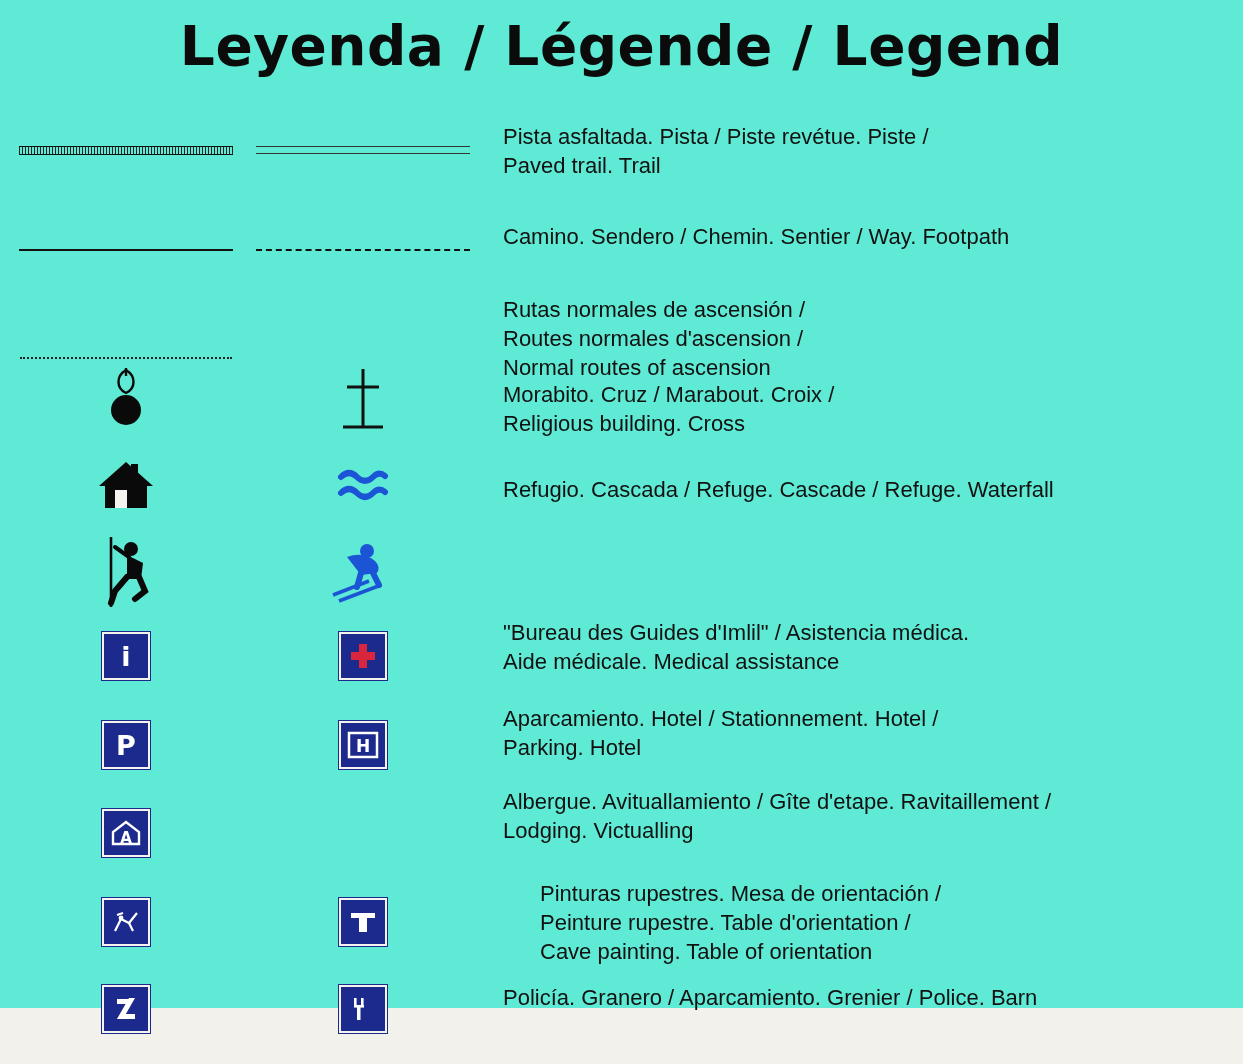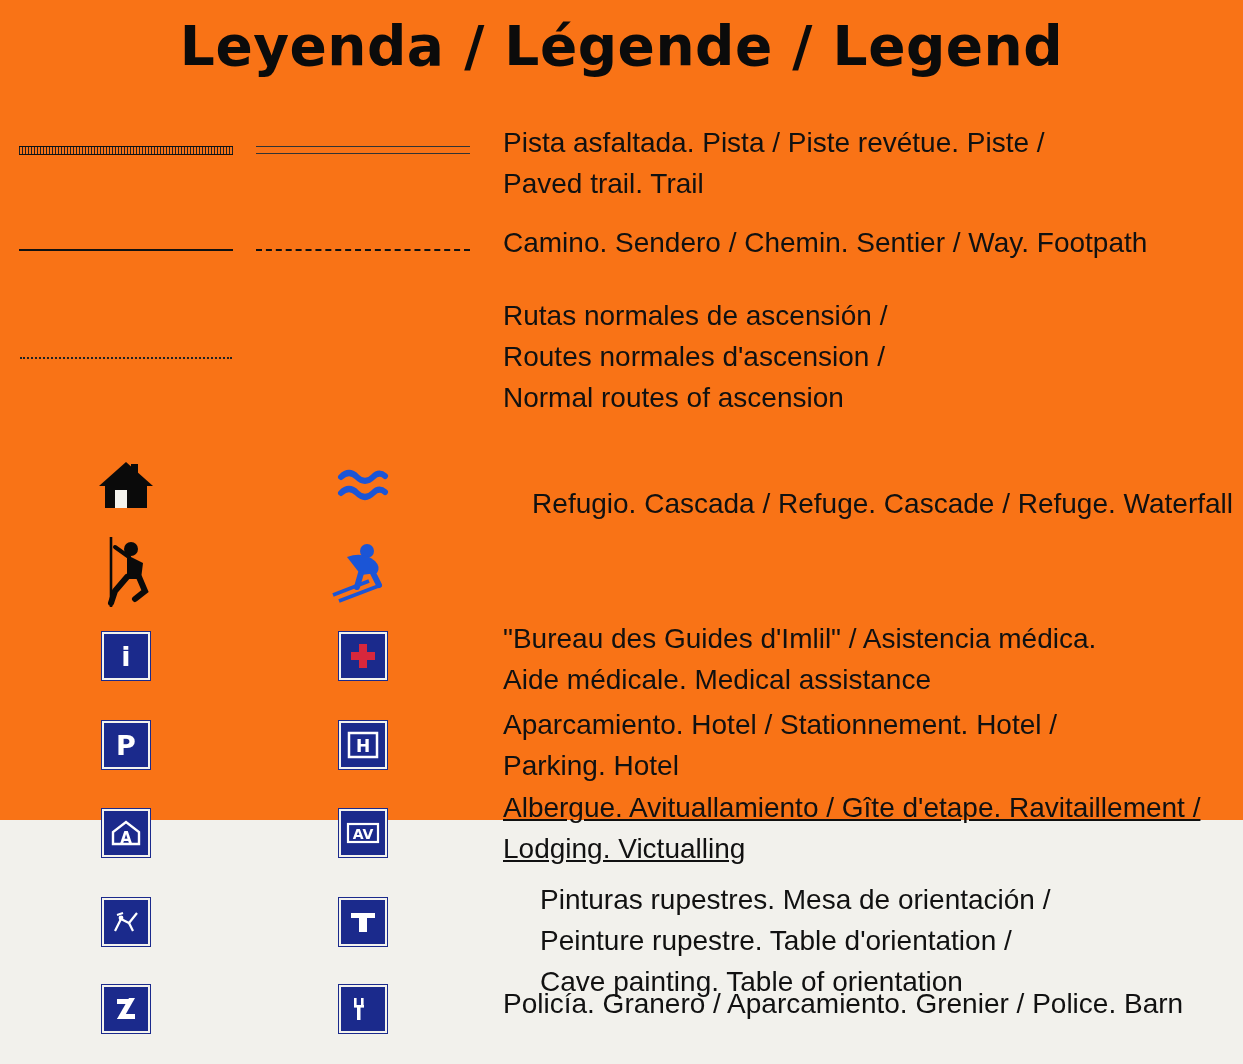--- a/index.html
+++ b/index.html
@@ -12,22 +12,22 @@
     background: #f2f1ec;
     font-family: "Liberation Sans", sans-serif;
     color: #111111;
     overflow: hidden;
     position: relative;
   }
   #board {
     position: absolute;
     left: 0; top: 0;
     width: 1243px;
-    height: 820px;
-    background: #f97316;
+    height: 1008px;
+    background: #5eead4;
   }
   
   .title {
     position: absolute;
     left: 0;
     top: 14px;
     width: 1243px;
     text-align: center;
     font-size: 55px;
     font-weight: bold;
@@ -47,22 +47,22 @@
     display: flex;
     align-items: center;
     justify-content: center;
   }
   .sym-a { left: 18px; width: 216px; }
   .sym-b { left: 255px; width: 216px; }
   .txt {
     position: absolute;
     left: 503px;
     width: 730px;
-    font-size: 28px;
-    line-height: 41px;
+    font-size: 22px;
+    line-height: 29px;
     color: #111;
     font-family: "Liberation Sans", sans-serif;
     white-space: pre-line;
   }
   
   .line-hatch {
     width: 214px;
     height: 9px;
     background:
       repeating-linear-gradient(90deg, #222 0px, #222 1px, transparent 1px, transparent 3px);
@@ -140,36 +140,54 @@
 
   <div class="row" style="top:262px;height:100px;margin-top:36px;">
     <div class="sym-a" style="top:48px;height:24px;">
       <div class="line-dotted" style="width:212px;"></div>
     </div>
     <div class="txt" style="top:-3px;">Rutas normales de ascensión /
 Routes normales d'ascension /
 Normal routes of ascension</div>
   </div>
 
+  <div class="row" style="top:365px;height:90px;">
+    <div class="sym-a" style="top:0px;height:70px;">
+      <svg width="64" height="68" viewBox="0 0 64 68">
+        <path d="M32 4 C22 10, 22 22, 32 27 C42 22, 42 10, 32 4 Z" fill="none" stroke="#0a0a0a" stroke-width="2.4"></path>
+        <line x1="32" y1="2" x2="32" y2="10" stroke="#0a0a0a" stroke-width="2.4"></line>
+        <circle cx="32" cy="44" r="15" fill="#0a0a0a"></circle>
+      </svg>
+    </div>
+    <div class="sym-b" style="top:0px;height:70px;">
+      <svg width="60" height="70" viewBox="0 0 60 70">
+        <line x1="30" y1="4" x2="30" y2="62" stroke="#111" stroke-width="3"></line>
+        <line x1="14" y1="22" x2="46" y2="22" stroke="#111" stroke-width="3"></line>
+        <line x1="10" y1="62" x2="50" y2="62" stroke="#111" stroke-width="3"></line>
+      </svg>
+    </div>
+    <div class="txt" style="top:15px;">Morabito. Cruz /  Marabout. Croix /
+Religious building. Cross</div>
+  </div>
 
   <div class="row" style="top:455px;height:74px;">
     <div class="sym-a" style="top:0px;height:62px;">
       <svg width="62" height="56" viewBox="0 0 62 56">
         <path d="M31 4 L58 28 L52 28 L52 50 L10 50 L10 28 L4 28 Z" fill="#0a0a0a"></path>
         <rect x="36" y="6" width="7" height="14" fill="#0a0a0a"></rect>
         <rect x="20" y="32" width="12" height="18" fill="#f4f3ee"></rect>
       </svg>
     </div>
     <div class="sym-b" style="top:0px;height:62px;">
       <svg width="56" height="50" viewBox="0 0 56 50">
         <path d="M6 16 q8 -8 16 0 q8 8 16 0 q6 -6 12 -1" fill="none" stroke="#1b55d6" stroke-width="6" stroke-linecap="round"></path>
         <path d="M6 32 q8 -8 16 0 q8 8 16 0 q6 -6 12 -1" fill="none" stroke="#1b55d6" stroke-width="6" stroke-linecap="round"></path>
       </svg>
     </div>
-    <div class="txt" style="top:28px;text-align:right;">Refugio. Cascada /  Refuge. Cascade /  Refuge. Waterfall</div>
+    <div class="txt" style="top:20px;">Refugio. Cascada /  Refuge. Cascade /  Refuge. Waterfall</div>
   </div>
 
   <div class="row" style="top:532px;height:85px;">
     <div class="sym-a" style="top:0px;height:80px;">
       <svg width="70" height="78" viewBox="0 0 70 78">
         <line x1="20" y1="4" x2="20" y2="74" stroke="#0a0a0a" stroke-width="2.6"></line>
         <circle cx="40" cy="16" r="7" fill="#0a0a0a"></circle>
         <path d="M36 22 L52 30 L50 46 L36 46 Z" fill="#0a0a0a"></path>
         <path d="M36 44 L24 58 L20 70" fill="none" stroke="#0a0a0a" stroke-width="6" stroke-linecap="round"></path>
         <path d="M48 44 L54 58 L44 66" fill="none" stroke="#0a0a0a" stroke-width="6" stroke-linecap="round"></path>
@@ -225,29 +243,21 @@
 
   <div class="row" style="top:795px;height:78px;">
     <div class="sym-a" style="top:12px;height:52px;">
       <div class="box">
         <svg width="34" height="30" viewBox="0 0 34 30">
           <path d="M4 26 L4 14 L17 4 L30 14 L30 26 Z" fill="none" stroke="#ffffff" stroke-width="2.4"></path>
           <text x="17" y="25" text-anchor="middle" font-family="DejaVu Sans" font-size="15" font-weight="bold" fill="#ffffff">A</text>
         </svg>
       </div>
     </div>
-    <div class="sym-b" style="top:12px;height:52px;">
-      <div class="box">
-        <svg width="38" height="30" viewBox="0 0 38 30">
-          <rect x="4" y="6" width="30" height="18" fill="none" stroke="#ffffff" stroke-width="2.2"></rect>
-          <text x="19" y="21" text-anchor="middle" font-family="DejaVu Sans" font-size="14" font-weight="bold" fill="#ffffff">AV</text>
-        </svg>
-      </div>
-    </div>
-    <div class="txt" style="top:-8px;text-decoration:underline;">Albergue. Avituallamiento /  Gîte d'etape. Ravitaillement /
+    <div class="txt" style="top:-8px;">Albergue. Avituallamiento /  Gîte d'etape. Ravitaillement /
 Lodging. Victualling</div>
   </div>
 
   <div class="row" style="top:884px;height:86px;">
     <div class="sym-a" style="top:12px;height:52px;">
       <div class="box">
         <svg width="34" height="30" viewBox="0 0 34 30">
           <path d="M6 24 L12 12 L20 16 L28 6" fill="none" stroke="#ffffff" stroke-width="2.2"></path>
           <circle cx="12" cy="11" r="2.4" fill="#ffffff"></circle>
           <path d="M20 16 L24 24" stroke="#ffffff" stroke-width="2.2" fill="none"></path>

